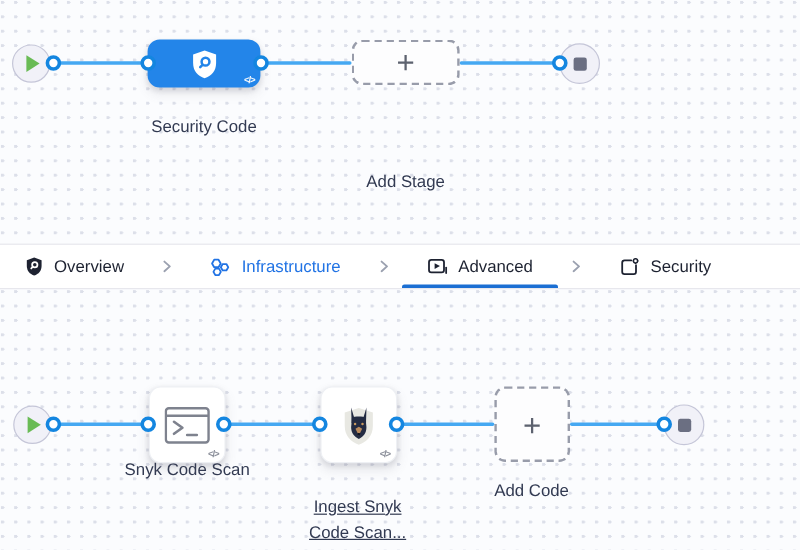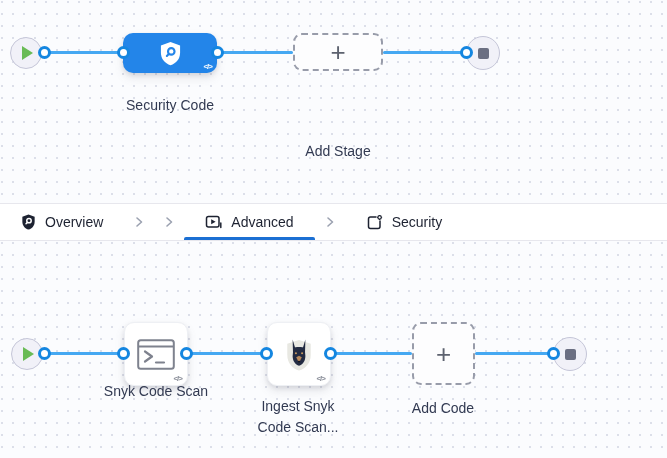--- a/index.html
+++ b/index.html
@@ -137,20 +137,30 @@
       </span>
       <span class="tab-label">Overview</span>
     </div>
 
     <span class="chev">
       <svg width="14" height="14" viewBox="0 0 14 14">
           <polyline points="5,3 9.5,7 5,11" fill="none" stroke="#9ba1b0" stroke-width="1.6" stroke-linecap="round" stroke-linejoin="round"></polyline>
         </svg>
     </span>
 
+    <div class="tab link">
+      <span style="display:flex;">
+        <svg width="17" height="17" viewBox="0 0 16 16" fill="none" stroke="#2173e4" stroke-width="1.4" stroke-linejoin="round">
+          <path d="M8.4 5.2 L6.7 8.14 L3.3 8.14 L1.6 5.2 L3.3 2.26 L6.7 2.26 Z"></path>
+          <path d="M14.3 8.2 L12.85 10.71 L9.95 10.71 L8.5 8.2 L9.95 5.69 L12.85 5.69 Z"></path>
+          <path d="M8.5 11.8 L7.05 14.31 L4.15 14.31 L2.7 11.8 L4.15 9.29 L7.05 9.29 Z"></path>
+        </svg>
+      </span>
+      <span class="tab-label">Infrastructure</span>
+    </div>
 
     <span class="chev">
       <svg width="14" height="14" viewBox="0 0 14 14">
           <polyline points="5,3 9.5,7 5,11" fill="none" stroke="#9ba1b0" stroke-width="1.6" stroke-linecap="round" stroke-linejoin="round"></polyline>
         </svg>
     </span>
 
     <div class="tab active">
       <span style="display:flex;">
         <svg width="17" height="17" viewBox="0 0 17 17" fill="none">
@@ -229,17 +239,17 @@
     <div class="add-box" style="left:412px;top:81px;width:63px;height:63px;">
       <span class="plus-glyph">+</span>
     </div>
 
     <div class="port" style="left:547px;top:106px;"></div>
     <div class="endpoint" style="left:553px;top:96px;width:34px;height:34px;">
       <div class="stop-sq"></div>
     </div>
 
     <div class="lbl" style="left:86px;top:140px;width:140px;">Snyk Code Scan</div>
-    <div class="lbl" style="left:248px;top:155px;width:100px;">Ingest Snyk Code Scan...</div>
+    <div class="lbl" style="left:248px;top:171px;width:100px;text-decoration:underline;">Ingest Snyk Code Scan...</div>
     <div class="lbl" style="left:383px;top:157px;width:120px;">Add Code</div>
   </div>
 
 </div>
 
 </body></html>

